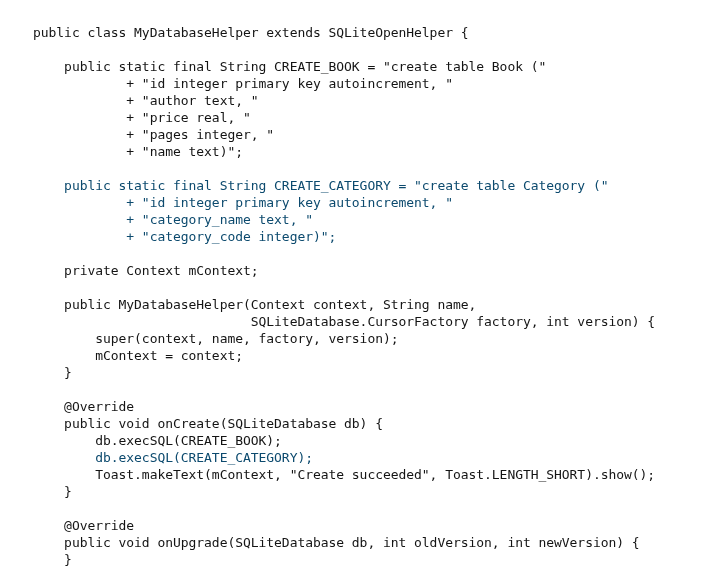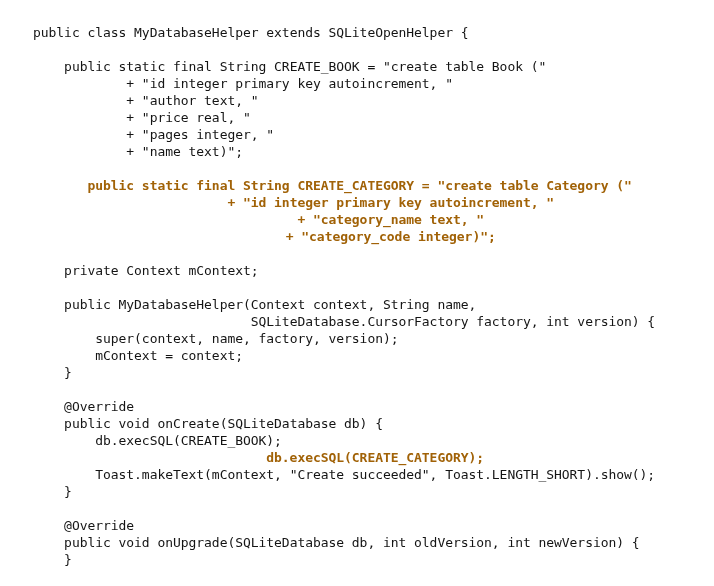--- a/index.html
+++ b/index.html
@@ -25,23 +25,22 @@
     color: #141414;
     white-space: pre;
     -webkit-font-smoothing: none;
   }
   .code-line {
     display: block;
     height: 17px;
     white-space: pre;
   }
   .code-line.bold {
-    font-weight: bold;
-    color: #a16207;
-    text-align: center;
+    font-weight: normal;
+    color: #0c4a6e;
   }
   .code-line.blank {
     height: 17px;
   }
 </style>
 </head>
 <body>
 
 <div id="page">
   <pre id="code-listing"><span class="code-line">public class MyDatabaseHelper extends SQLiteOpenHelper {</span><span class="code-line blank"></span><span class="code-line">    public static final String CREATE_BOOK = "create table Book ("</span><span class="code-line">            + "id integer primary key autoincrement, "</span><span class="code-line">            + "author text, "</span><span class="code-line">            + "price real, "</span><span class="code-line">            + "pages integer, "</span><span class="code-line">            + "name text)";</span><span class="code-line blank"></span><span class="code-line bold">    public static final String CREATE_CATEGORY = "create table Category ("</span><span class="code-line bold">            + "id integer primary key autoincrement, "</span><span class="code-line bold">            + "category_name text, "</span><span class="code-line bold">            + "category_code integer)";</span><span class="code-line blank"></span><span class="code-line">    private Context mContext;</span><span class="code-line blank"></span><span class="code-line">    public MyDatabaseHelper(Context context, String name,</span><span class="code-line">                            SQLiteDatabase.CursorFactory factory, int version) {</span><span class="code-line">        super(context, name, factory, version);</span><span class="code-line">        mContext = context;</span><span class="code-line">    }</span><span class="code-line blank"></span><span class="code-line">    @Override</span><span class="code-line">    public void onCreate(SQLiteDatabase db) {</span><span class="code-line">        db.execSQL(CREATE_BOOK);</span><span class="code-line bold">        db.execSQL(CREATE_CATEGORY);</span><span class="code-line">        Toast.makeText(mContext, "Create succeeded", Toast.LENGTH_SHORT).show();</span><span class="code-line">    }</span><span class="code-line blank"></span><span class="code-line">    @Override</span><span class="code-line">    public void onUpgrade(SQLiteDatabase db, int oldVersion, int newVersion) {</span><span class="code-line">    }</span><span class="code-line blank"></span><span class="code-line">}</span></pre>

